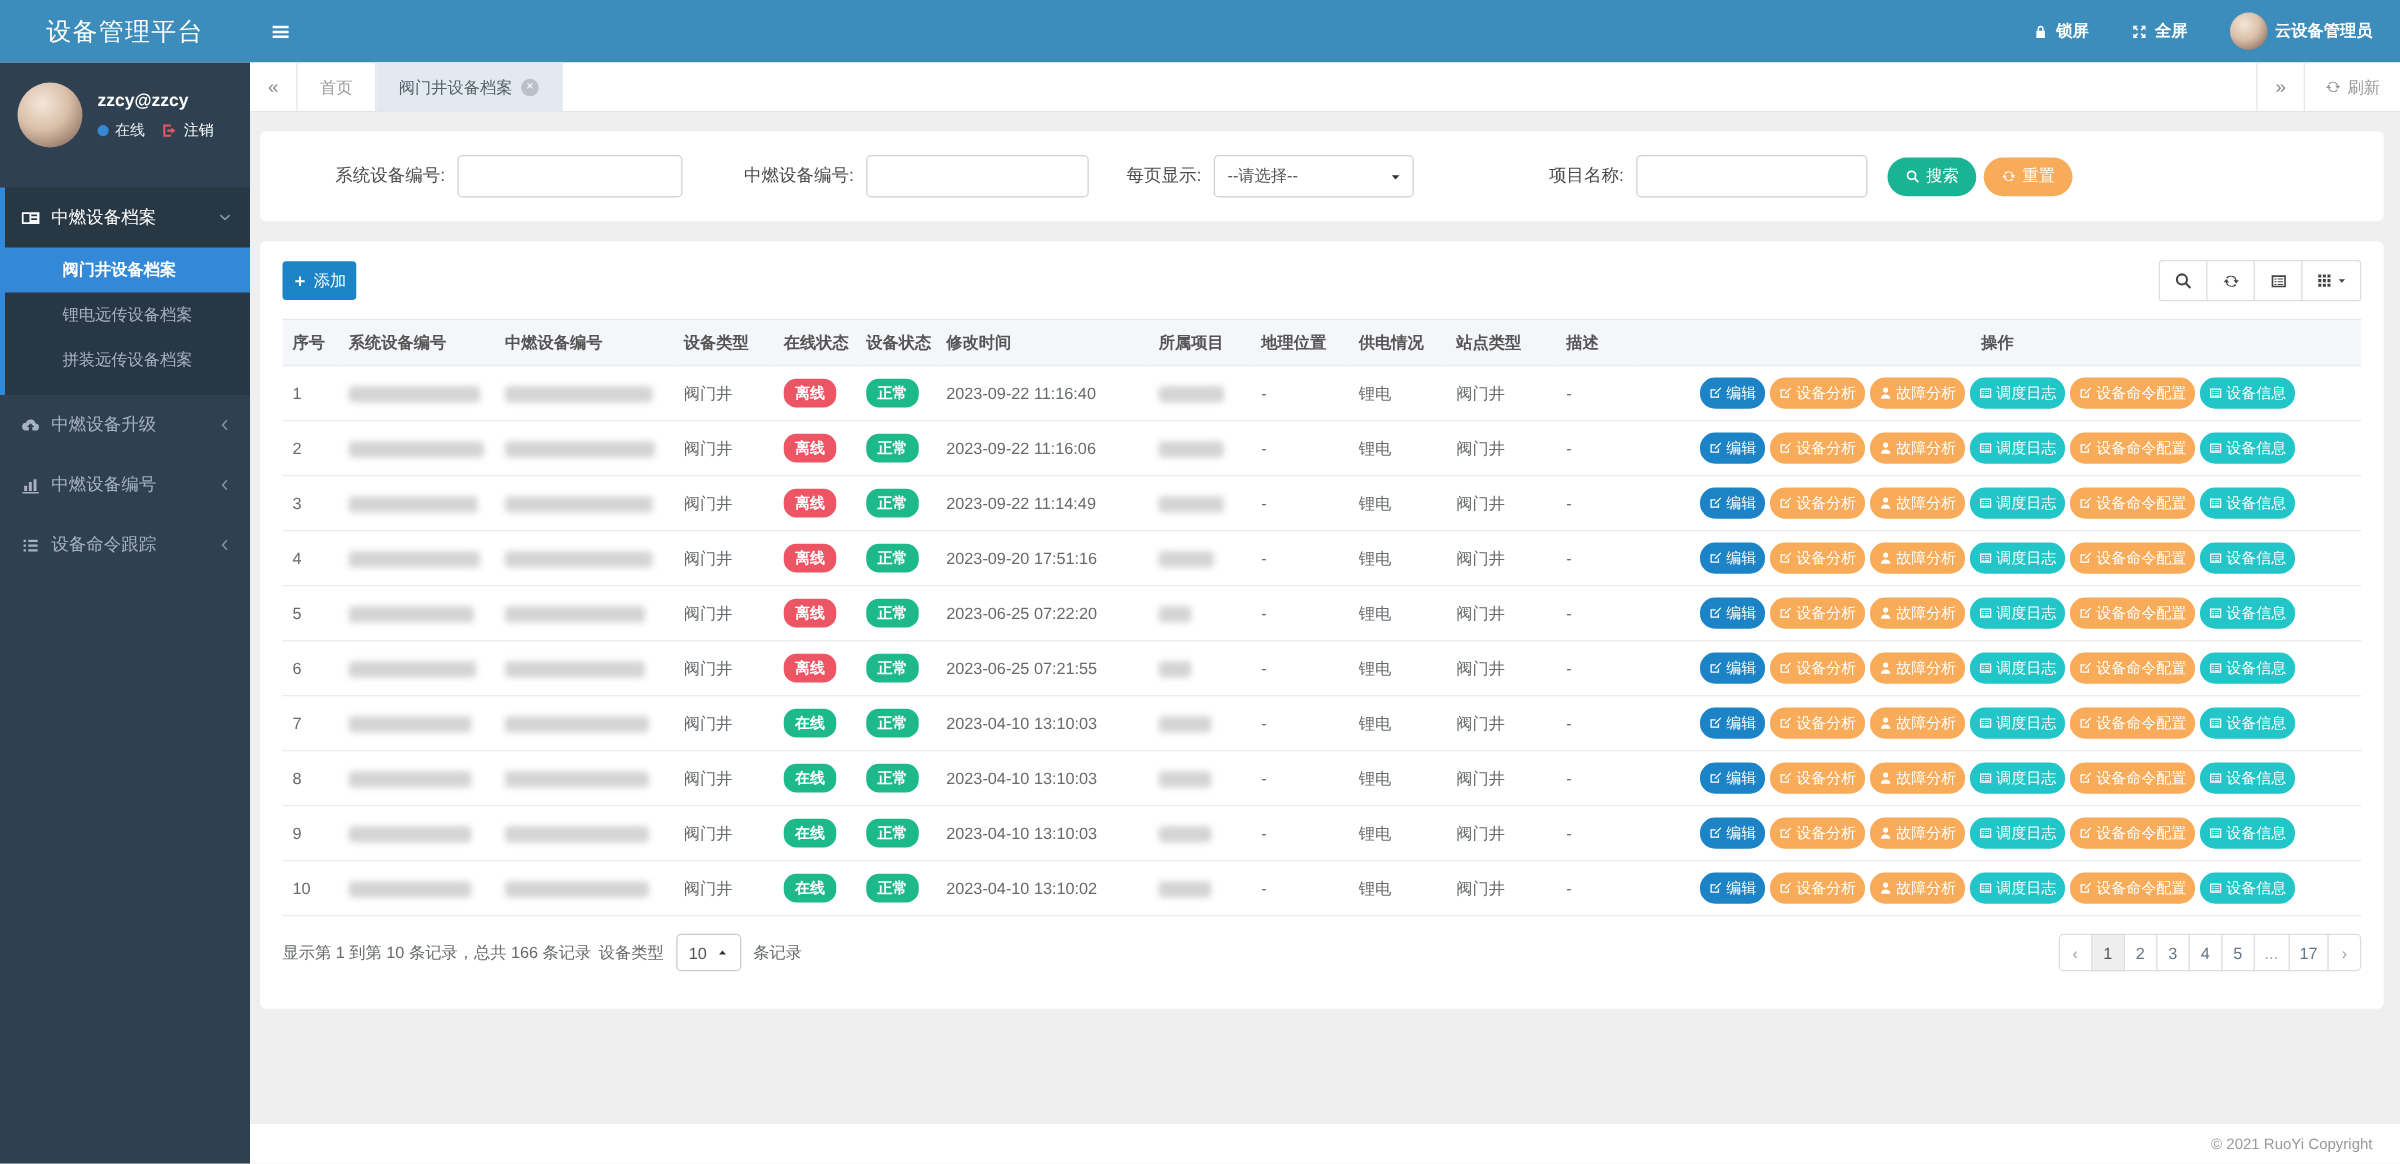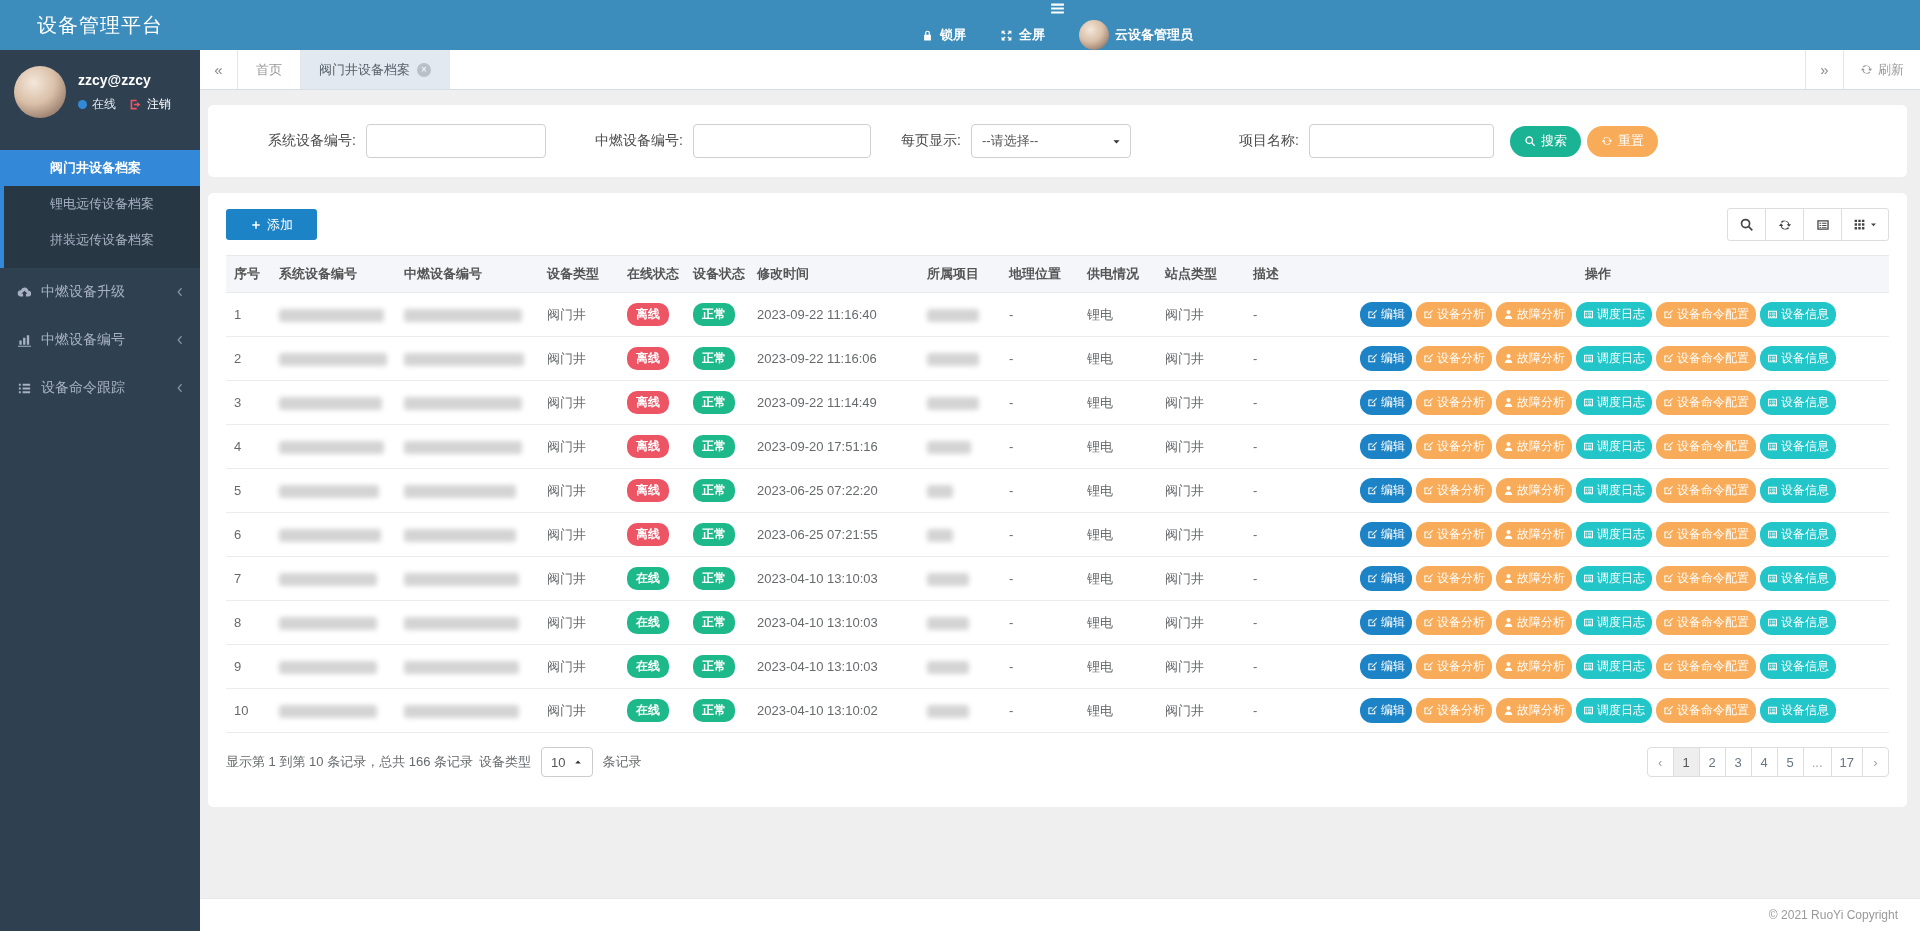--- a/index.html
+++ b/index.html
@@ -2,21 +2,21 @@
 <html style="--header-blue: #3c8dbc; --sidebar-dark: #2f4050; --accent-blue: #3389d8; --primary-blue: #1c84c6;"><head>
 <meta charset="utf-8">
 <style>
   * { margin:0; padding:0; box-sizing:border-box; }
   html,body { width:1920px; height:931px; }
   body { font-family:"Liberation Sans","DejaVu Sans",sans-serif; font-size:13px; color:#676a6c; background:#fff; overflow:hidden; }
   .app { width:1920px; height:931px; display:grid; grid-template-columns:200px 1fr; grid-template-rows:50px 1fr; }
 
   
   .logo { background:var(--header-blue,#3c8dbc); color:#fff; display:flex; align-items:center; justify-content:center; font-size:20px; letter-spacing:1px; }
-  .topbar { background:var(--header-blue,#3c8dbc); display:flex; align-items:center; justify-content:space-between; padding:0 22px 0 16px; color:#fff;flex-direction:column; }
+  .topbar { background:var(--header-blue,#3c8dbc); display:flex; align-items:center; justify-content:space-between; padding:0 22px 0 16px; color:#fff; }
   .hamburger { display:flex; align-items:center; cursor:pointer; }
   .topbar-right { display:flex; align-items:center; gap:34px; }
   .top-item { display:flex; align-items:center; gap:6px; font-size:13px; font-weight:bold; cursor:pointer; }
   .avatar { border-radius:50%; background:radial-gradient(circle at 38% 32%, #f4e7da 0%, #d9bfa8 45%, #9c8070 78%, #6f5a4e 100%); }
   .avatar.sm { width:30px; height:30px; }
 
   
   .sidebar { background:var(--sidebar-dark,#2f4050); color:#a7b1c2; overflow:hidden; }
   .user-panel { display:flex; gap:12px; padding:16px 12px 18px 14px; align-items:center; }
   .user-panel .avatar.lg { width:52px; height:52px; flex:0 0 52px; }
@@ -48,21 +48,21 @@
   .page { position:relative; flex:1; background:#efeff0; overflow:hidden; }
   .panel { background:#fff; border-radius:5px; margin:0 13px 0 8px; }
   .search-panel { margin-top:15px; height:72px; display:flex; align-items:center; padding-left:30px; }
   .f-label { color:#4c4c4c; font-size:14px; text-align:right; }
   .f-input { height:34px; border:1px solid #ccd0d2; border-radius:4px; background:#fff; outline:none; padding:0 10px; font-size:13px; color:#555; }
   .f-select { height:34px; border:1px solid #ccd0d2; border-radius:4px; background:#fff; display:flex; align-items:center; justify-content:space-between; padding:0 8px 0 10px; color:#555; font-size:13px; cursor:pointer; }
   .pill-btn { height:31px; border:none; border-radius:17px; color:#fff; font-size:13px; display:inline-flex; align-items:center; gap:5px; padding:0 14px; cursor:pointer; }
 
   .main-panel { margin-top:16px; padding:15px 18px 30px 18px; }
   .toolbar { display:flex; align-items:center; justify-content:space-between; }
-  .btn-add { background:var(--primary-blue,#1c84c6); color:#fff; border:none; border-radius:3px; height:31px; padding:0 24px; font-size:13px; display:inline-flex; align-items:center; gap:5px; cursor:pointer; }
+  .btn-add { background:var(--primary-blue,#1c84c6); color:#fff; border:none; border-radius:3px; height:31px; padding:0 8px; font-size:13px; display:inline-flex; align-items:center; gap:5px; cursor:pointer; }
   .icon-group { display:flex; }
   .icon-btn { width:39px; height:33px; background:#fff; border:1px solid #ddd; margin-left:-1px; display:inline-flex; align-items:center; justify-content:center; gap:3px; color:#444; cursor:pointer; }
   .icon-btn:first-child { border-radius:3px 0 0 3px; margin-left:0; }
   .icon-btn:last-child { border-radius:0 3px 3px 0; width:48px; }
 
   table { width:100%; border-collapse:collapse; table-layout:fixed; margin-top:14px; }
   thead th { background:#f4f6f9; color:#555; font-weight:bold; font-size:13px; text-align:left; padding:9px 8px; border-top:1px solid #e7eaec; border-bottom:1px solid #e7eaec; white-space:nowrap; overflow:hidden; }
   tbody td { padding:9px 8px; border-bottom:1px solid #ebebeb; font-size:13px; color:#676a6c; white-space:nowrap; overflow:hidden; vertical-align:middle; height:39px; }
   th.c-actions, td.c-actions { text-align:center; }
   .blur { display:inline-block; height:13px; background:#d4d4d4; border-radius:3px; filter:blur(2.5px); vertical-align:middle; }
@@ -133,20 +133,33 @@
               <svg viewBox="0 0 16 16" width="13" height="13" aria-hidden="true">
                 <path fill="currentColor" d="M9.5 2v2H4v8h5.5v2H2V2h7.5zM10 5l4 3-4 3V9H6V7h4V5z"></path>
               </svg>
             </span>
           <span style="cursor:pointer;color:#fff">注销</span>
         </div>
       </div>
     </div>
     <nav class="menu" id="sidebar-menu">
         <div class="menu-section open">
+          <div class="menu-item">
+            <span class="mi-ic">
+              <svg viewBox="0 0 16 16" width="15" height="15" aria-hidden="true">
+                <path fill="currentColor" d="M.5 3h15v10H.5V3zM2 4.5v7h5v-7H2zm6.5.5v1.5h5V5h-5zm0 3v1.5h5V8h-5z"></path>
+              </svg>
+            </span>
+            <span>中燃设备档案</span>
+            <span class="chev">
+              <svg viewBox="0 0 16 16" width="12" height="12" aria-hidden="true">
+                <path fill="none" stroke="currentColor" stroke-width="1.6" d="M3 5.5L8 10l5-4.5"></path>
+              </svg>
+            </span>
+          </div>
           <div class="submenu">
             <div class="submenu-item active">阀门井设备档案</div>
             <div class="submenu-item">锂电远传设备档案</div>
             <div class="submenu-item">拼装远传设备档案</div>
           </div>
         </div>
         <div class="menu-section">
           <div class="menu-item">
             <span class="mi-ic">
               <svg viewBox="0 0 16 16" width="15" height="15" aria-hidden="true">

